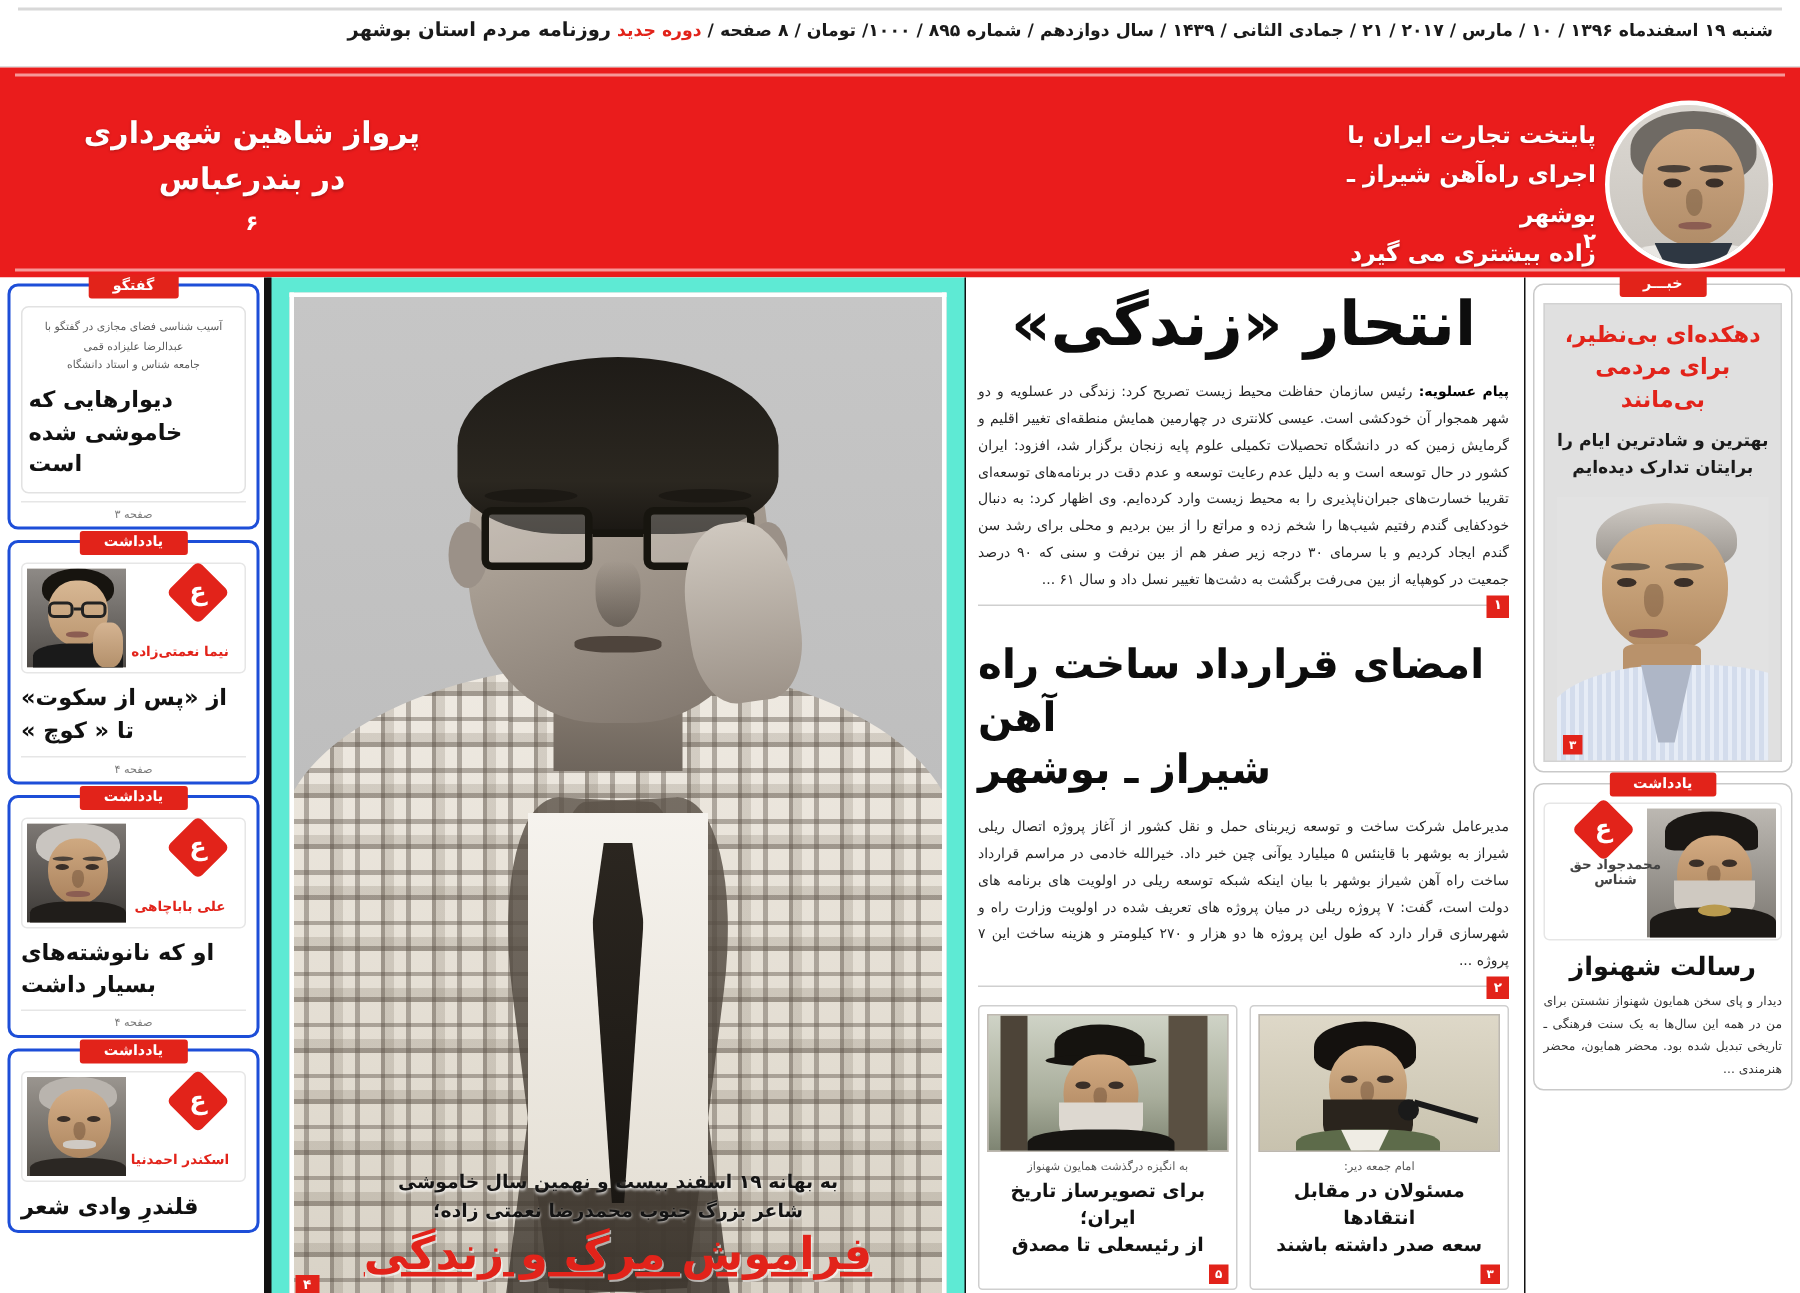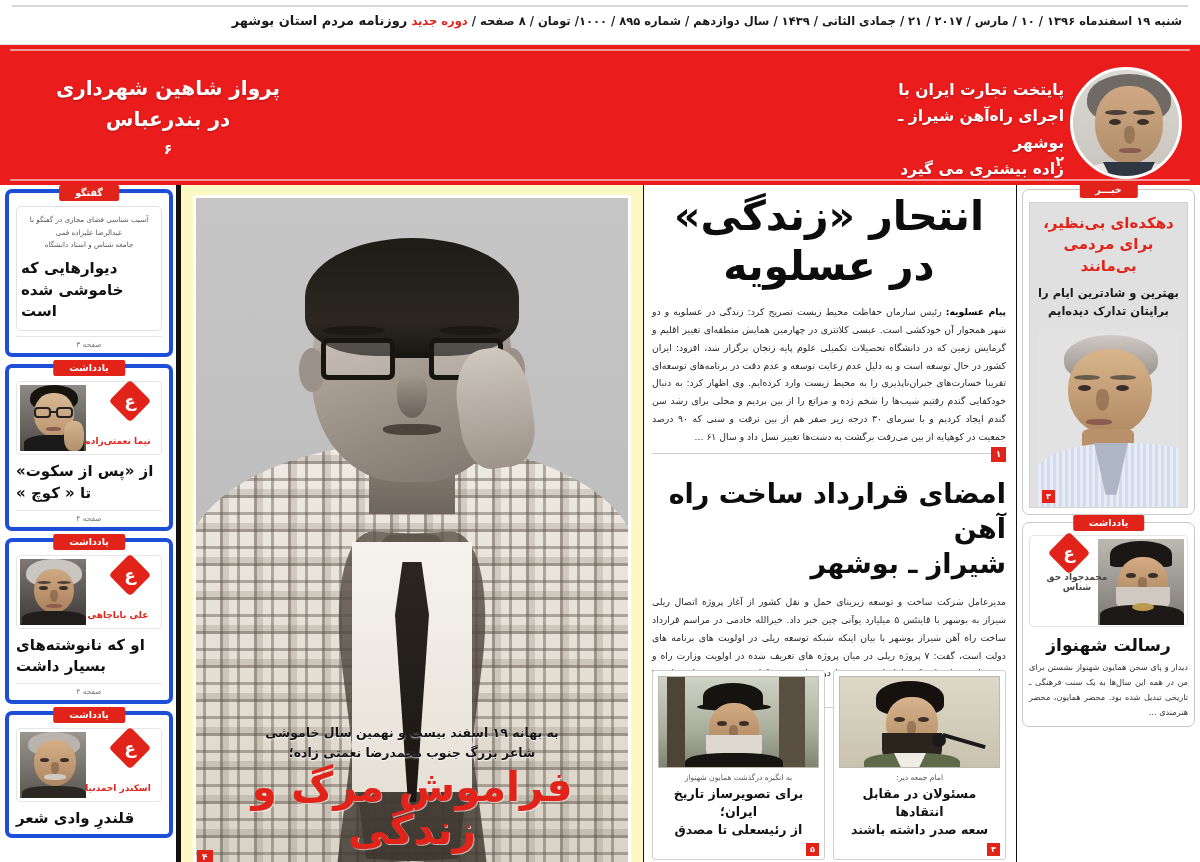--- a/index.html
+++ b/index.html
@@ -189,21 +189,21 @@
   #col-left {
     position: absolute;
     left: 0; top: 0;
     width: 178px;
     height: 677px;
     padding: 4px 5px;
   }
 
   .card {
     position: relative;
-    border: 4px solid #1d4ed8;
+    border: 2px solid #1d4ed8;
     border-radius: 7px;
     background: #fff;
     margin-bottom: 7px;
     padding: 13px 7px 4px 7px;
   }
   .card-badge {
     position: absolute;
     top: -8px; left: 50%;
     transform: translateX(-50%);
     background: #e2231a;
@@ -294,21 +294,21 @@
   }
 
   
   #col-photo {
     position: absolute;
     left: 178px; top: 0;
     width: 466px;
     height: 677px;
     border-left: 3px solid #111;
     border-right: 1px solid #111;
-    background: #fef9c3;
+    background: #5eead4;
     overflow: hidden;
   }
   #photo-frame {
     position: absolute;
     left: 12px; top: 10px;
     right: 12px; bottom: 0;
     border: 3px solid #ffffff;
     border-bottom: none;
     background: #c2c2c2;
   }
@@ -451,26 +451,27 @@
   }
   #photo-caption .kick {
     font-size: 12.5px;
     font-weight: bold;
     color: #141414;
     line-height: 1.55;
     text-shadow: 0 1px 2px rgba(255,255,255,0.85);
   }
   #photo-caption .big {
     margin-top: 4px;
-    font-size: 41px;
+    font-size: 30px;
     font-weight: bold;
     color: #e2231a;
     letter-spacing: -1px;
     line-height: 1.05;
     text-shadow: 1px 1px 0 rgba(255,255,255,0.6);
+    text-decoration: underline;
   }
   #photo-caption .pagebadge {
     position: absolute;
     left: 16px; bottom: -2px;
     background: #e2231a;
     color: #fff;
     font-size: 9px;
     font-weight: bold;
     padding: 2px 5px;
   }
@@ -515,21 +516,21 @@
     font-size: 9px;
     font-weight: bold;
     width: 15px; height: 15px;
     display: flex; align-items: center; justify-content: center;
   }
   .sub-title {
     font-size: 27px;
     font-weight: bold;
     color: #0d0d0d;
     line-height: 1.3;
-    text-align: right;
+    text-align: left;
     letter-spacing: -0.5px;
   }
 
   
   #main-boxes {
     position: absolute;
     left: 8px; right: 10px; bottom: 2px;
     height: 190px;
     display: flex;
     gap: 8px;
@@ -849,21 +850,20 @@
         <div class="kick">شاعر بزرگ جنوب محمدرضا نعمتی زاده؛</div>
         <div class="big">فراموش مرگ و زندگی</div>
         <div class="pagebadge">۴</div>
       </div>
     </div>
 
     <div id="col-main">
 
       <div>
         <div class="lead-title">انتحار «زندگی»</div>
-        <div class="lead-title">در عسلویه</div>
         <div class="lead-body">
           <b>پیام عسلویه:</b>
           <span>رئیس سازمان حفاظت محیط زیست تصریح کرد: زندگی در عسلویه و دو شهر همجوار آن خودکشی است. عیسی کلانتری در چهارمین همایش منطقه‌ای تغییر اقلیم و گرمایش زمین که در دانشگاه تحصیلات تکمیلی علوم پایه زنجان برگزار شد، افزود: ایران کشور در حال توسعه است و به دلیل عدم رعایت توسعه و عدم دقت در برنامه‌های توسعه‌ای تقریبا خسارت‌های جبران‌ناپذیری را به محیط زیست وارد کرده‌ایم. وی اظهار کرد: به دنبال خودکفایی گندم رفتیم شیب‌ها را شخم زده و مراتع را از بین بردیم و محلی برای رشد سن گندم ایجاد کردیم و با سرمای ۳۰ درجه زیر صفر هم از بین نرفت و سنی که ۹۰ درصد جمعیت در کوهپایه از بین می‌رفت برگشت به دشت‌ها تغییر نسل داد و سال ۶۱ ...</span>
         </div>
       </div>
 
       <div class="story-sep">
         <div class="sq-badge">۱</div>
       </div>
 

